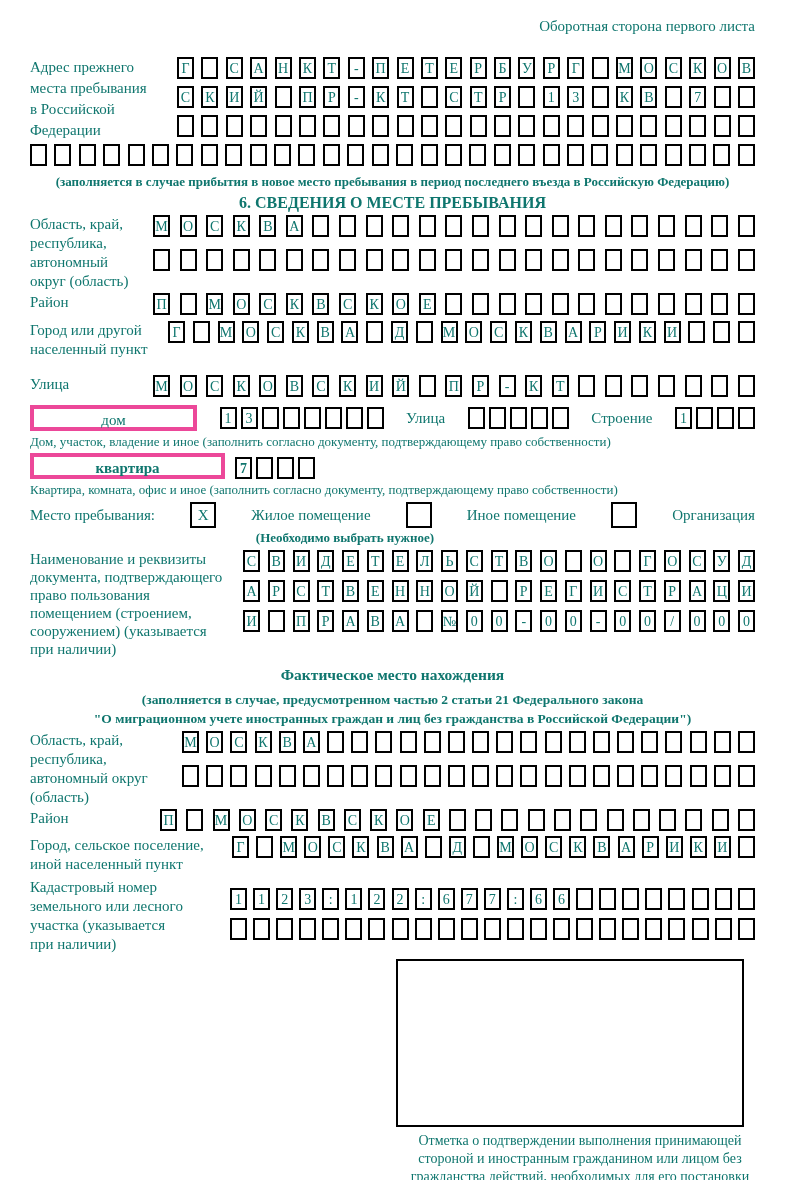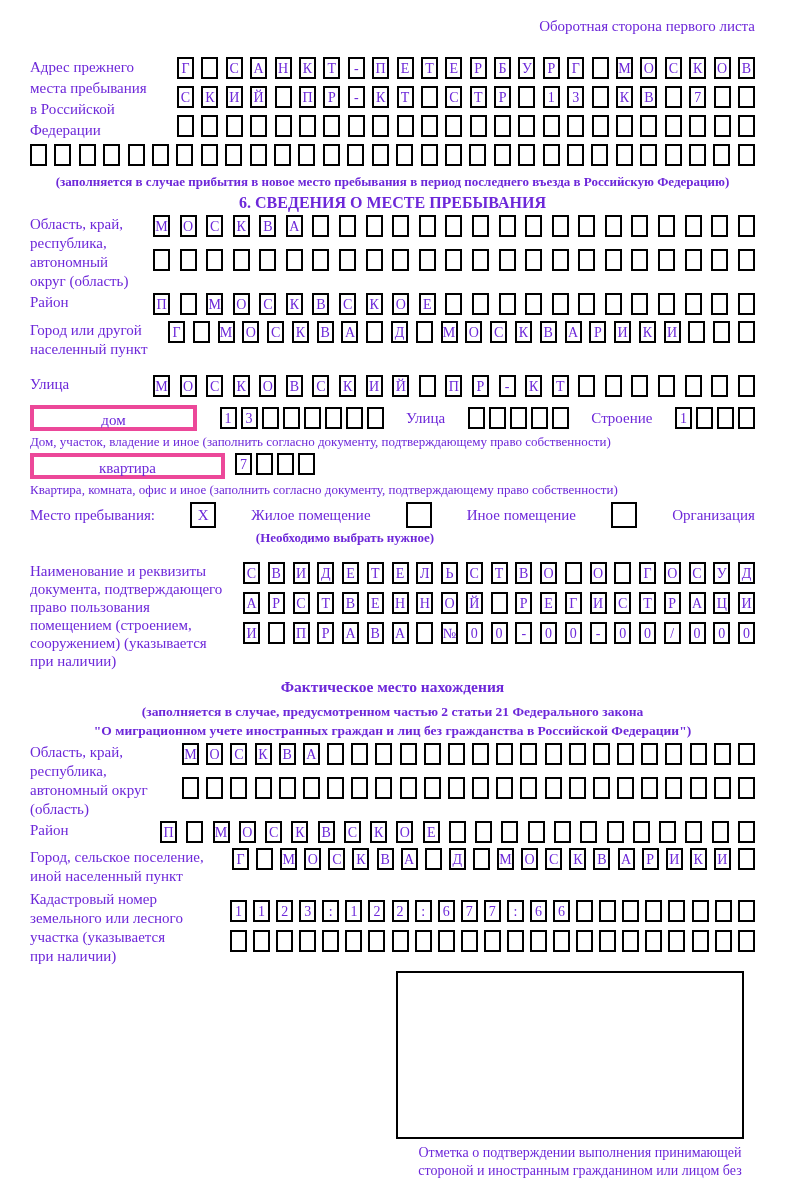--- a/index.html
+++ b/index.html
@@ -1,19 +1,19 @@
 <!DOCTYPE html>
 <html><head>
 <meta charset="utf-8">
 <style>
   * { margin:0; padding:0; box-sizing:border-box; }
   html,body { background:#fff; }
   .page {
     width:800px; height:1180px; position:relative; overflow:hidden;
-    background:#fff; color:#6d28d9;
+    background:#fff; color:#0f766e;
     font-family:"Liberation Serif", serif;
     padding:18px 45px 0 30px;
   }
   .doc-title { text-align:right; font-size:15px; }
   
   .grow { display:flex; justify-content:space-between; height:26px; flex:none; }
   .cell {
     width:17px; height:22px; flex:none; border:2px solid #000;
     font-size:14px; line-height:19px; text-align:center; overflow:hidden;
   }
@@ -338,21 +338,21 @@
     <span style="font-size:15px;">Строение</span>
     <div class="cellgroup">
         <span class="cell">1</span>
         <span class="cell"></span>
         <span class="cell"></span>
         <span class="cell"></span>
       </div>
   </div>
   <div class="note" style="margin-top:3px;">Дом, участок, владение и иное (заполнить согласно документу, подтверждающему право собственности)</div>
 
-  <div style="display:flex; gap:10px; align-items:flex-start; margin-top:3px;">
+  <div style="display:flex; gap:10px; align-items:flex-end; margin-top:3px;font-weight:bold;">
     <div class="wide-box" style="width:195px;">квартира</div>
     <div class="cellgroup">
         <span class="cell">7</span>
         <span class="cell"></span>
         <span class="cell"></span>
         <span class="cell"></span>
       </div>
   </div>
   <div class="note" style="margin-top:3px;">Квартира, комната, офис и иное (заполнить согласно документу, подтверждающему право собственности)</div>
 
@@ -360,21 +360,21 @@
     <span>Место пребывания:</span>
     <span class="chk">X</span>
     <span>Жилое помещение</span>
     <span class="chk"></span>
     <span>Иное помещение</span>
     <span class="chk"></span>
     <span>Организация</span>
   </div>
   <div class="note center" style="width:400px; margin-left:115px; margin-top:2px;">(Необходимо выбрать нужное)</div>
 
-  <div class="frow" style="margin-top:16px;">
+  <div class="frow" style="margin-top:4px;">
     <div class="flabel" style="width:213px; line-height:18px;">
         <div>Наименование и реквизиты</div>
         <div>документа, подтверждающего</div>
         <div>право пользования</div>
         <div>помещением (строением,</div>
         <div>сооружением) (указывается</div>
         <div>при наличии)</div>
       </div>
     <div class="gridstack" style="gap:4px;">
       <div class="grow" style="width:512px;">

